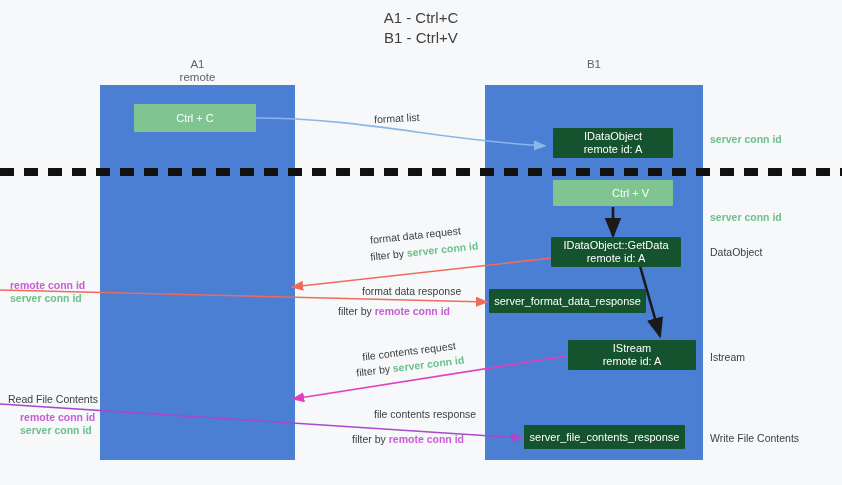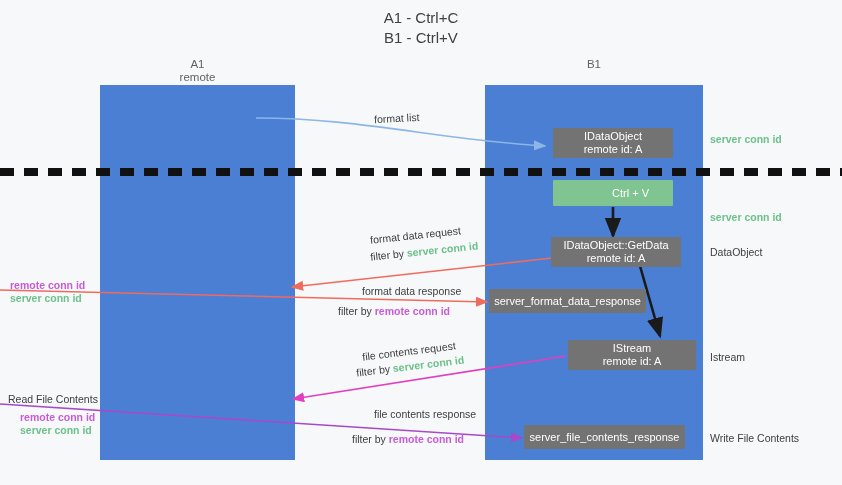--- a/index.html
+++ b/index.html
@@ -27,21 +27,21 @@
   .lane-b{left:485px;top:85px;width:218px;height:375px;}
 
   .node{
     box-sizing:border-box;
     display:flex;flex-direction:column;align-items:center;justify-content:center;
     color:#ffffff;font-size:11px;line-height:13px;text-align:center;
     border-radius:1px;
   }
   .node .l2{font-size:11px;}
   .green{background:#80c492;}
-  .orange{background:#737373;}
+  .orange{background:#14532d;}
 
   .edge-label{
     font-size:10.5px;line-height:13px;color:#3c4043;white-space:nowrap;
   }
   .green-txt{color:#6cc08b;font-weight:bold;}
   .purple-txt{color:#c75cd6;font-weight:bold;}
   .side-note{font-size:10.5px;line-height:14px;color:#3c4043;white-space:nowrap;}
   .side-note.bold-g{color:#6cc08b;font-weight:bold;}
   .side-note.bold-p{color:#c75cd6;font-weight:bold;}
   svg.overlay{position:absolute;left:0;top:0;width:842px;height:485px;pointer-events:none;}
@@ -100,20 +100,23 @@
 
     <path d="M640,266 L660,336" stroke="#1a1a1a" stroke-width="2.6" fill="none" marker-end="url(#ah-black)"></path>
 
     <path d="M566,356 L293,399" stroke="#e040c0" stroke-width="1.6" fill="none" marker-end="url(#ah-magenta)"></path>
 
     <path d="M0,404 L522,438" stroke="#a64ac9" stroke-width="1.6" fill="none" marker-end="url(#ah-purple)"></path>
   </svg>
 
   <div class="abs dashrow"></div>
 
+  <div class="abs node green" style="left:134px;top:104px;width:122px;height:28px;">
+    <div>Ctrl + C</div>
+  </div>
 
   <div class="abs node orange" style="left:553px;top:128px;width:120px;height:30px;">
     <div>IDataObject</div>
     <div class="l2">remote id: A</div>
   </div>
 
   <div class="abs node green" style="left:553px;top:180px;width:120px;height:26px;padding-left:35px;">
     <div>Ctrl + V</div>
   </div>
 

